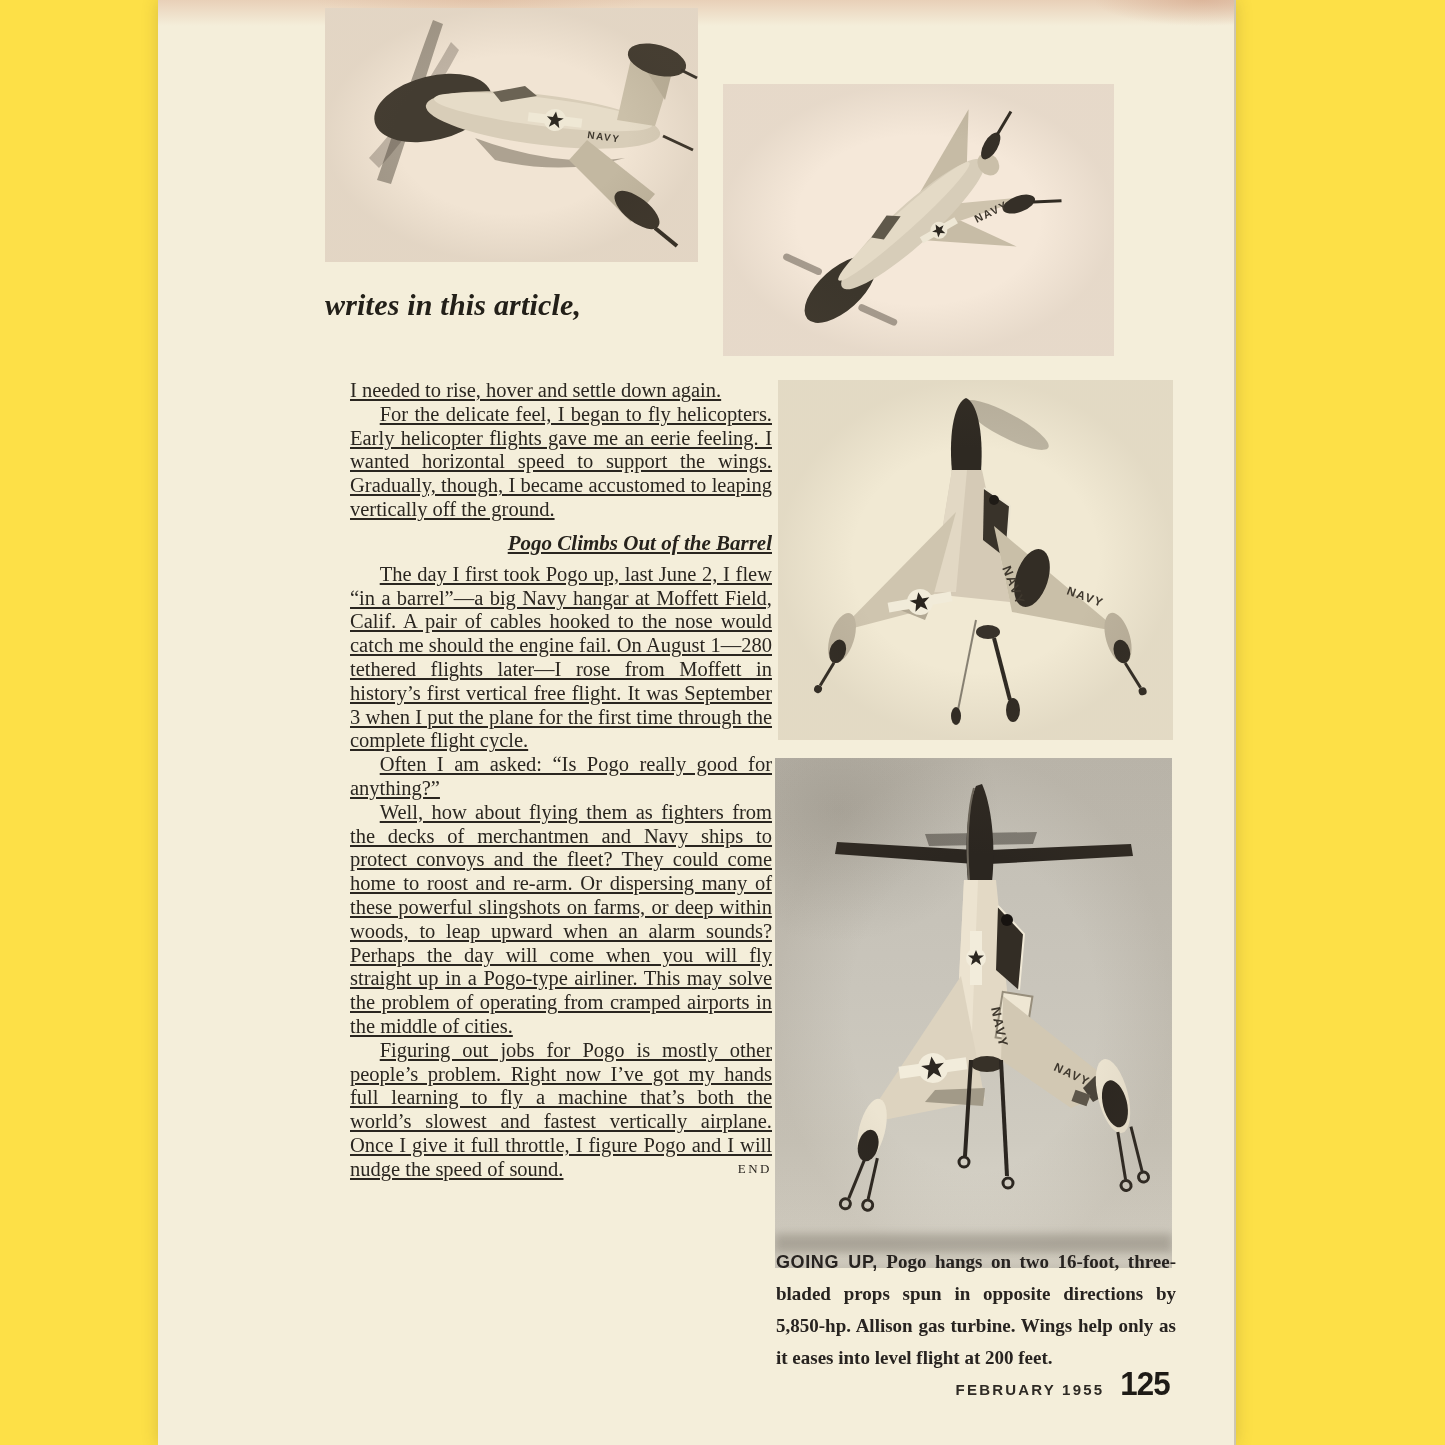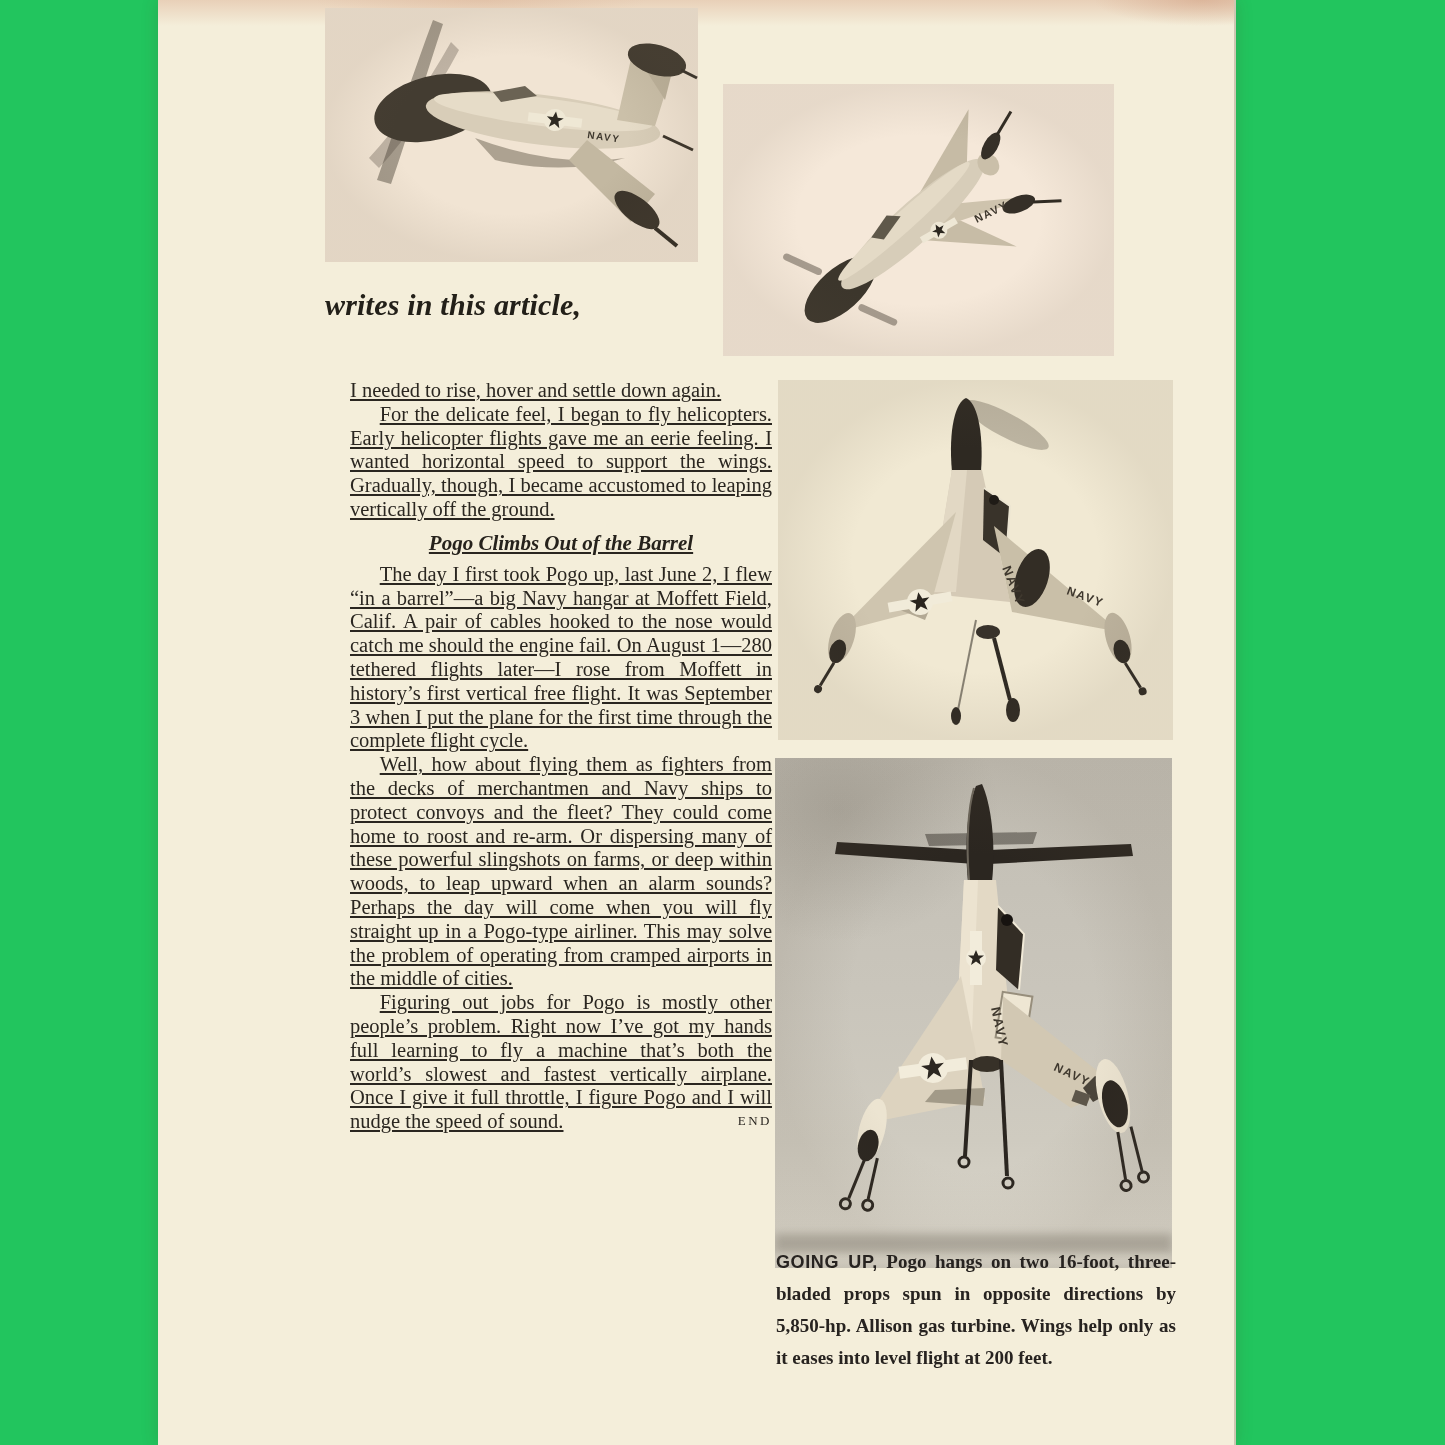--- a/index.html
+++ b/index.html
@@ -1,16 +1,16 @@
 <!DOCTYPE html>
 <html><head>
 <meta charset="utf-8">
 <style>
   html,body{margin:0;padding:0;background:#fdfdfb;}
-  .scan{position:relative;width:1445px;height:1445px;background:#22c55e;overflow:hidden;
+  .scan{position:relative;width:1445px;height:1445px;background:#fde047;overflow:hidden;
         font-family:"Liberation Serif","DejaVu Serif",serif;color:#2a2620;}
   .page{position:absolute;left:158px;top:0;width:1076px;height:1445px;
         background:
           radial-gradient(150px 36px at 97% 0%, rgba(205,150,120,.45), rgba(205,150,120,0) 72%),
           radial-gradient(220px 30px at 30% 0%, rgba(215,170,140,.35), rgba(215,170,140,0) 75%),
           linear-gradient(180deg, rgba(221,178,150,.5) 0px, rgba(221,178,150,0) 26px),
           #f4eeda;
         border-right:2px solid #cdc6b2;
         box-shadow:0 0 16px rgba(70,58,35,.20);}
   .photo{position:absolute;overflow:hidden;}
@@ -28,21 +28,21 @@
         filter:blur(4px);opacity:.6;}
   .horizon2{position:absolute;left:0;right:0;bottom:2px;height:10px;background:#ddd9cc;
         filter:blur(3px);opacity:.85;}
   .pullquote{position:absolute;left:167px;top:286px;width:440px;
         font-style:italic;font-weight:700;font-size:30px;line-height:37px;
         color:#232019;letter-spacing:.2px;}
   .column{position:absolute;left:192px;top:379px;width:422px;
         font-size:20.5px;line-height:23.8px;text-align:justify;color:#2a2620;text-decoration:underline;}
   .column p{margin:0;text-indent:1.45em;}
   .column p.noindent{text-indent:0;}
-  .subhead{margin:9px 0 8px;text-align:center;font-style:italic;font-weight:700;
+  .subhead{margin:9px 0 8px;text-align:right;font-style:italic;font-weight:700;
         font-size:21px;line-height:24px;color:#26221c;}
   .lastpara{position:relative;}
   .endmark{position:absolute;right:0;bottom:1px;font-style:normal;font-weight:400;
         font-size:13px;letter-spacing:2.5px;color:#2a2620;}
   .caption{position:absolute;left:614px;top:1242px;width:400px;margin:4px;
         font-weight:700;font-size:19px;line-height:32px;text-align:justify;color:#272320;}
   .caption-lead{font-family:"Liberation Sans","DejaVu Sans",sans-serif;font-weight:700;
         font-size:18px;letter-spacing:.6px;}
   .footer{position:absolute;top:1364px;right:64px;display:flex;align-items:baseline;gap:12px;}
   .issue{font-family:"Liberation Sans","DejaVu Sans",sans-serif;font-weight:700;
@@ -116,20 +116,21 @@
 
     <div class="pullquote">
       <div>writes in this article,</div>
     </div>
 
     <div class="column">
       <p class="noindent">I needed to rise, hover and settle down again.</p>
       <p>For the delicate feel, I began to fly helicopters. Early helicopter flights gave me an eerie feeling. I wanted horizontal speed to support the wings. Gradually, though, I became accustomed to leaping vertically off the ground.</p>
       <h3 class="subhead">Pogo Climbs Out of the Barrel</h3>
       <p>The day I first took Pogo up, last June 2, I flew “in a barrel”—a big Navy hangar at Moffett Field, Calif. A pair of cables hooked to the nose would catch me should the engine fail. On August 1—280 tethered flights later—I rose from Moffett in history’s first vertical free flight. It was September 3 when I put the plane for the first time through the complete flight cycle.</p>
+      <p>Often I am asked: “Is Pogo really good for anything?”</p>
       <p>Well, how about flying them as fighters from the decks of merchantmen and Navy ships to protect convoys and the fleet? They could come home to roost and re-arm. Or dispersing many of these powerful slingshots on farms, or deep within woods, to leap upward when an alarm sounds? Perhaps the day will come when you will fly straight up in a Pogo-type airliner. This may solve the problem of operating from cramped airports in the middle of cities.</p>
       <p class="lastpara"><span>Figuring out jobs for Pogo is mostly other people’s problem. Right now I’ve got my hands full learning to fly a machine that’s both the world’s slowest and fastest vertically airplane. Once I give it full throttle, I figure Pogo and I will nudge the speed of sound.</span><span class="endmark">END</span></p>
     </div>
 
     <div class="photo photo3">
       <svg viewBox="0 0 395 360">
         <g>
           <ellipse cx="228" cy="45" rx="48" ry="12" transform="rotate(28 228 45)" fill="rgba(70,62,50,.30)"></ellipse>
           <path d="M188 18 C 198 22, 206 48, 203 92 L 174 92 C 170 48, 178 22, 188 18 Z" fill="#2e2922"></path>
           <polygon points="174,90 204,90 232,222 154,214" fill="#d5cab6"></polygon>
@@ -222,15 +223,19 @@
           <text x="216" y="250" transform="rotate(78 216 250)" class="mark" font-size="13">NAVY</text>
           <text x="278" y="312" transform="rotate(25 278 312)" class="mark" font-size="12">NAVY</text>
         </g>
       </svg>
       <div class="horizon"></div>
       <div class="horizon2"></div>
     </div>
 
     <p class="caption"><span class="caption-lead">GOING UP,</span> <span>Pogo hangs on two 16-foot, three-bladed props spun in opposite directions by 5,850-hp. Allison gas turbine. Wings help only as it eases into level flight at 200 feet.</span></p>
 
+    <div class="footer">
+      <span class="issue">FEBRUARY 1955</span>
+      <span class="pagenum">125</span>
+    </div>
 
   </div>
 </div>
 
 </body></html>

